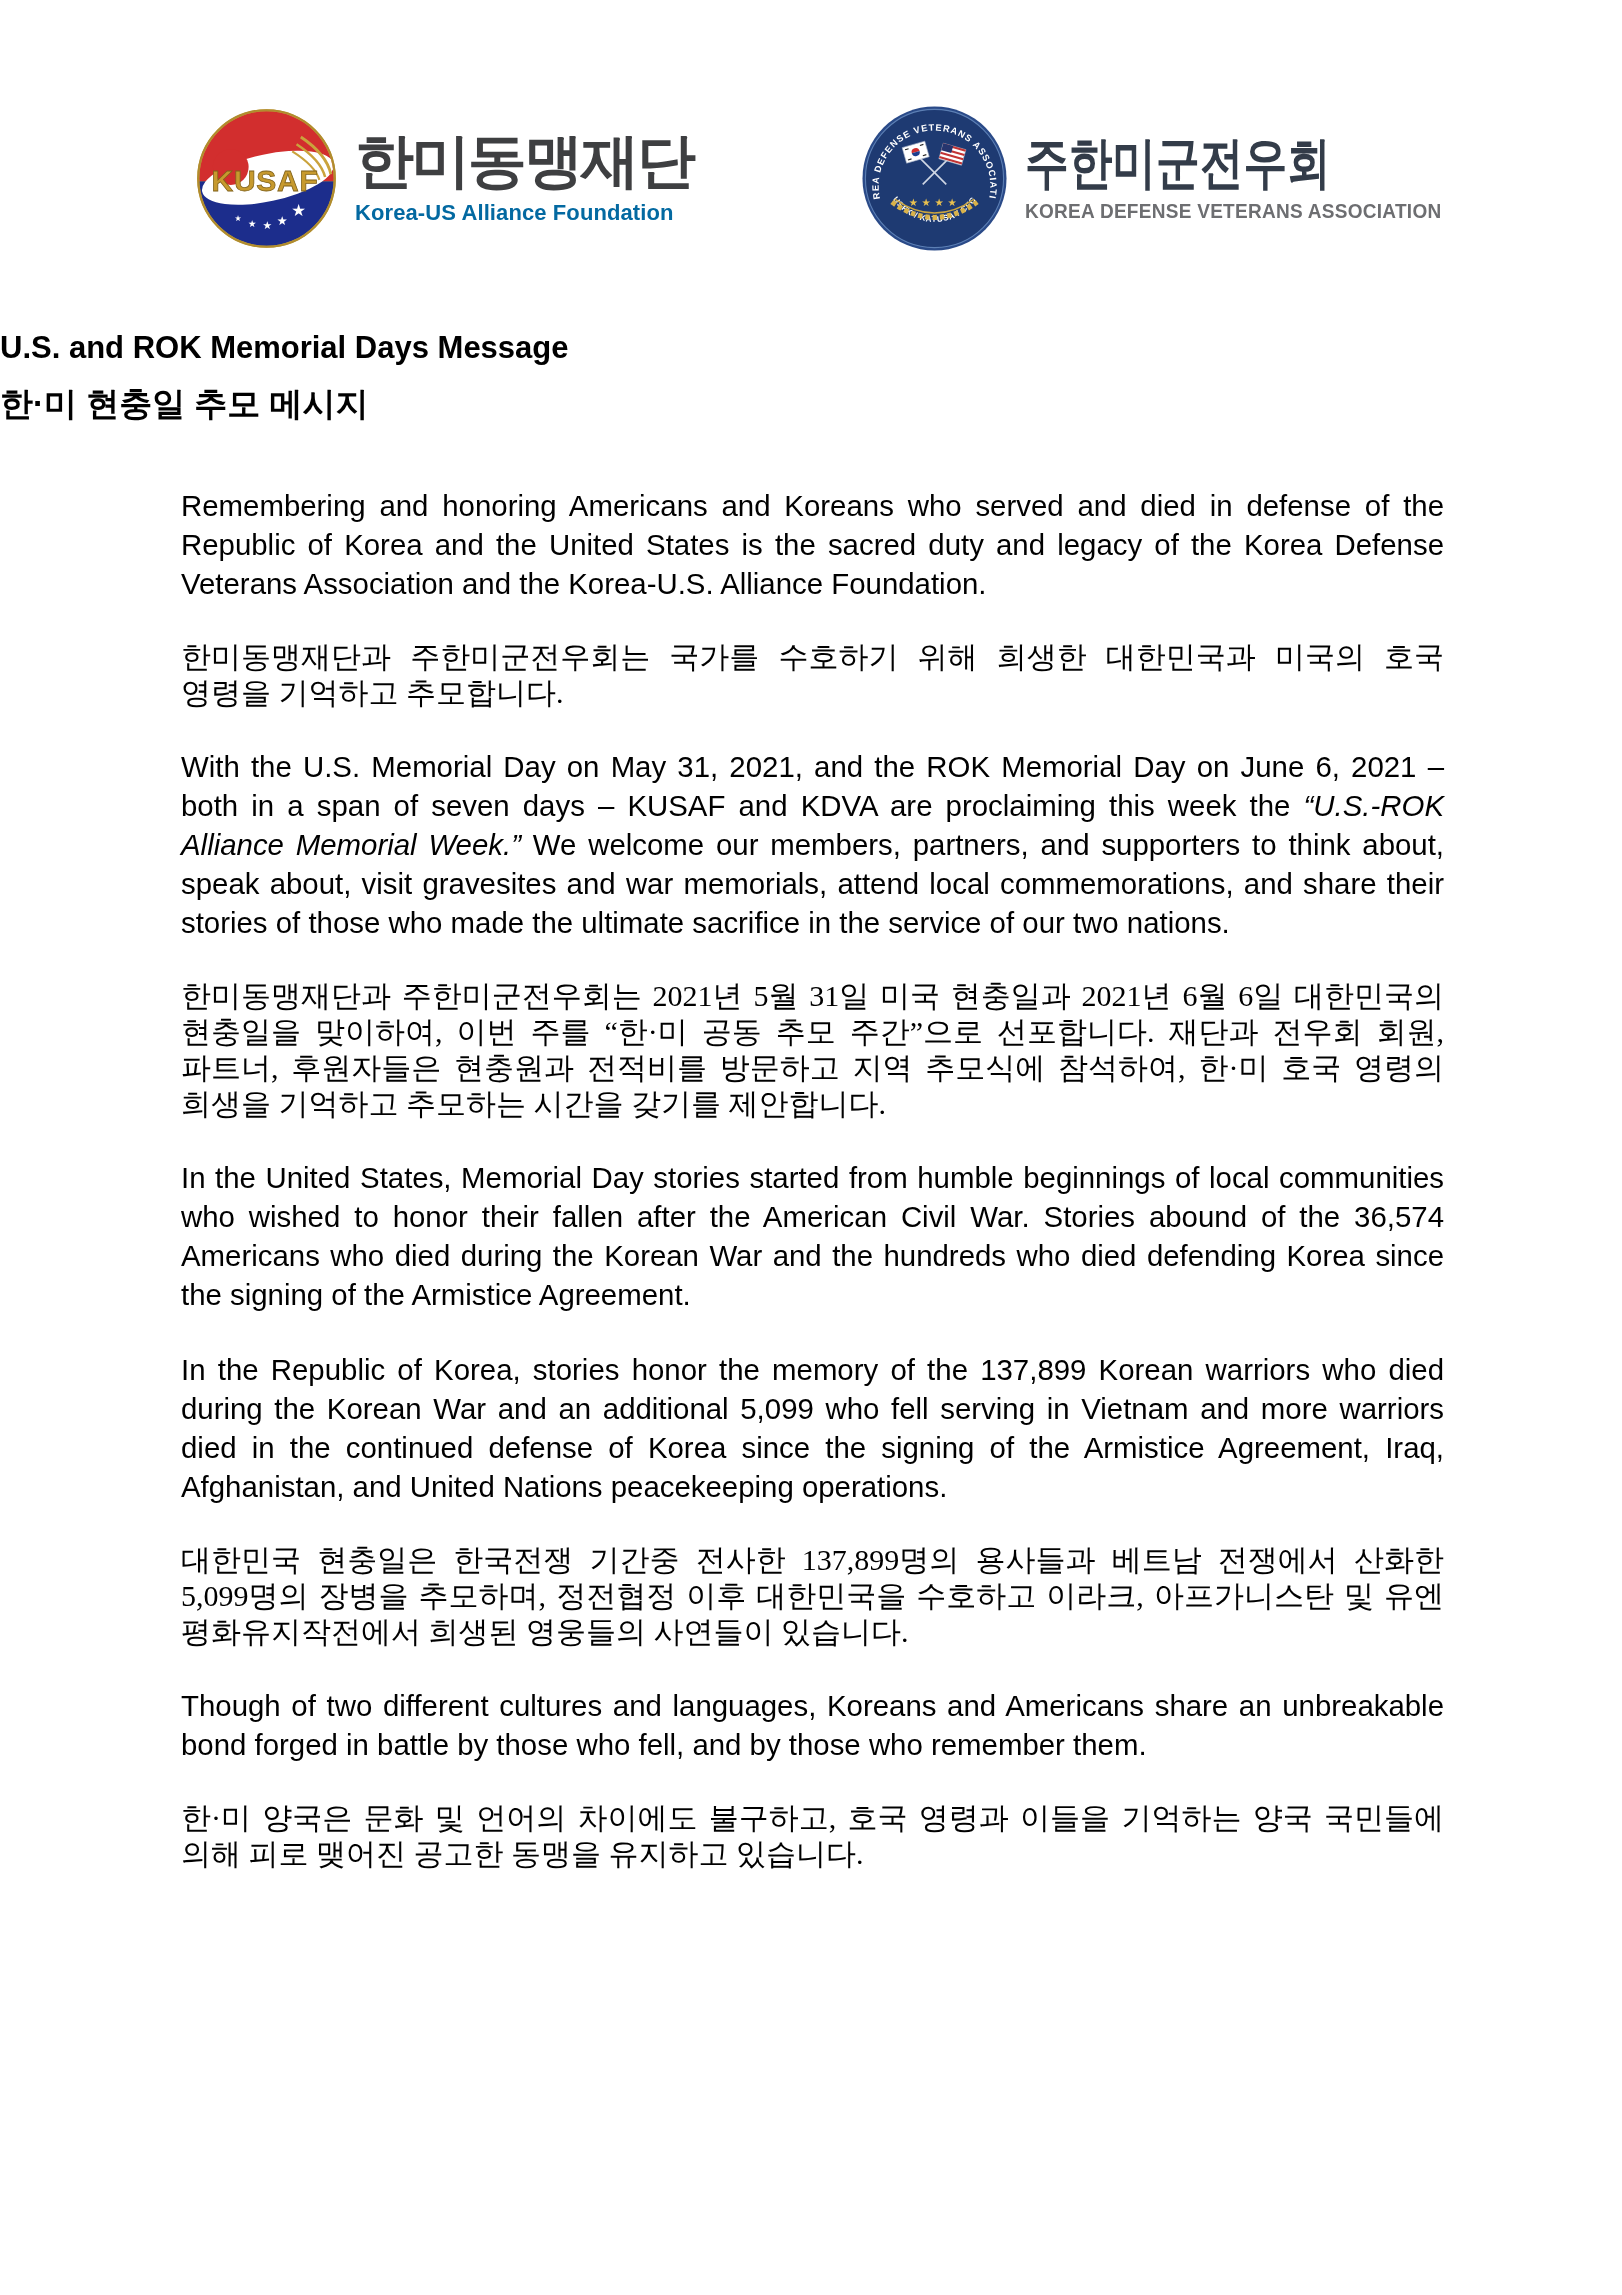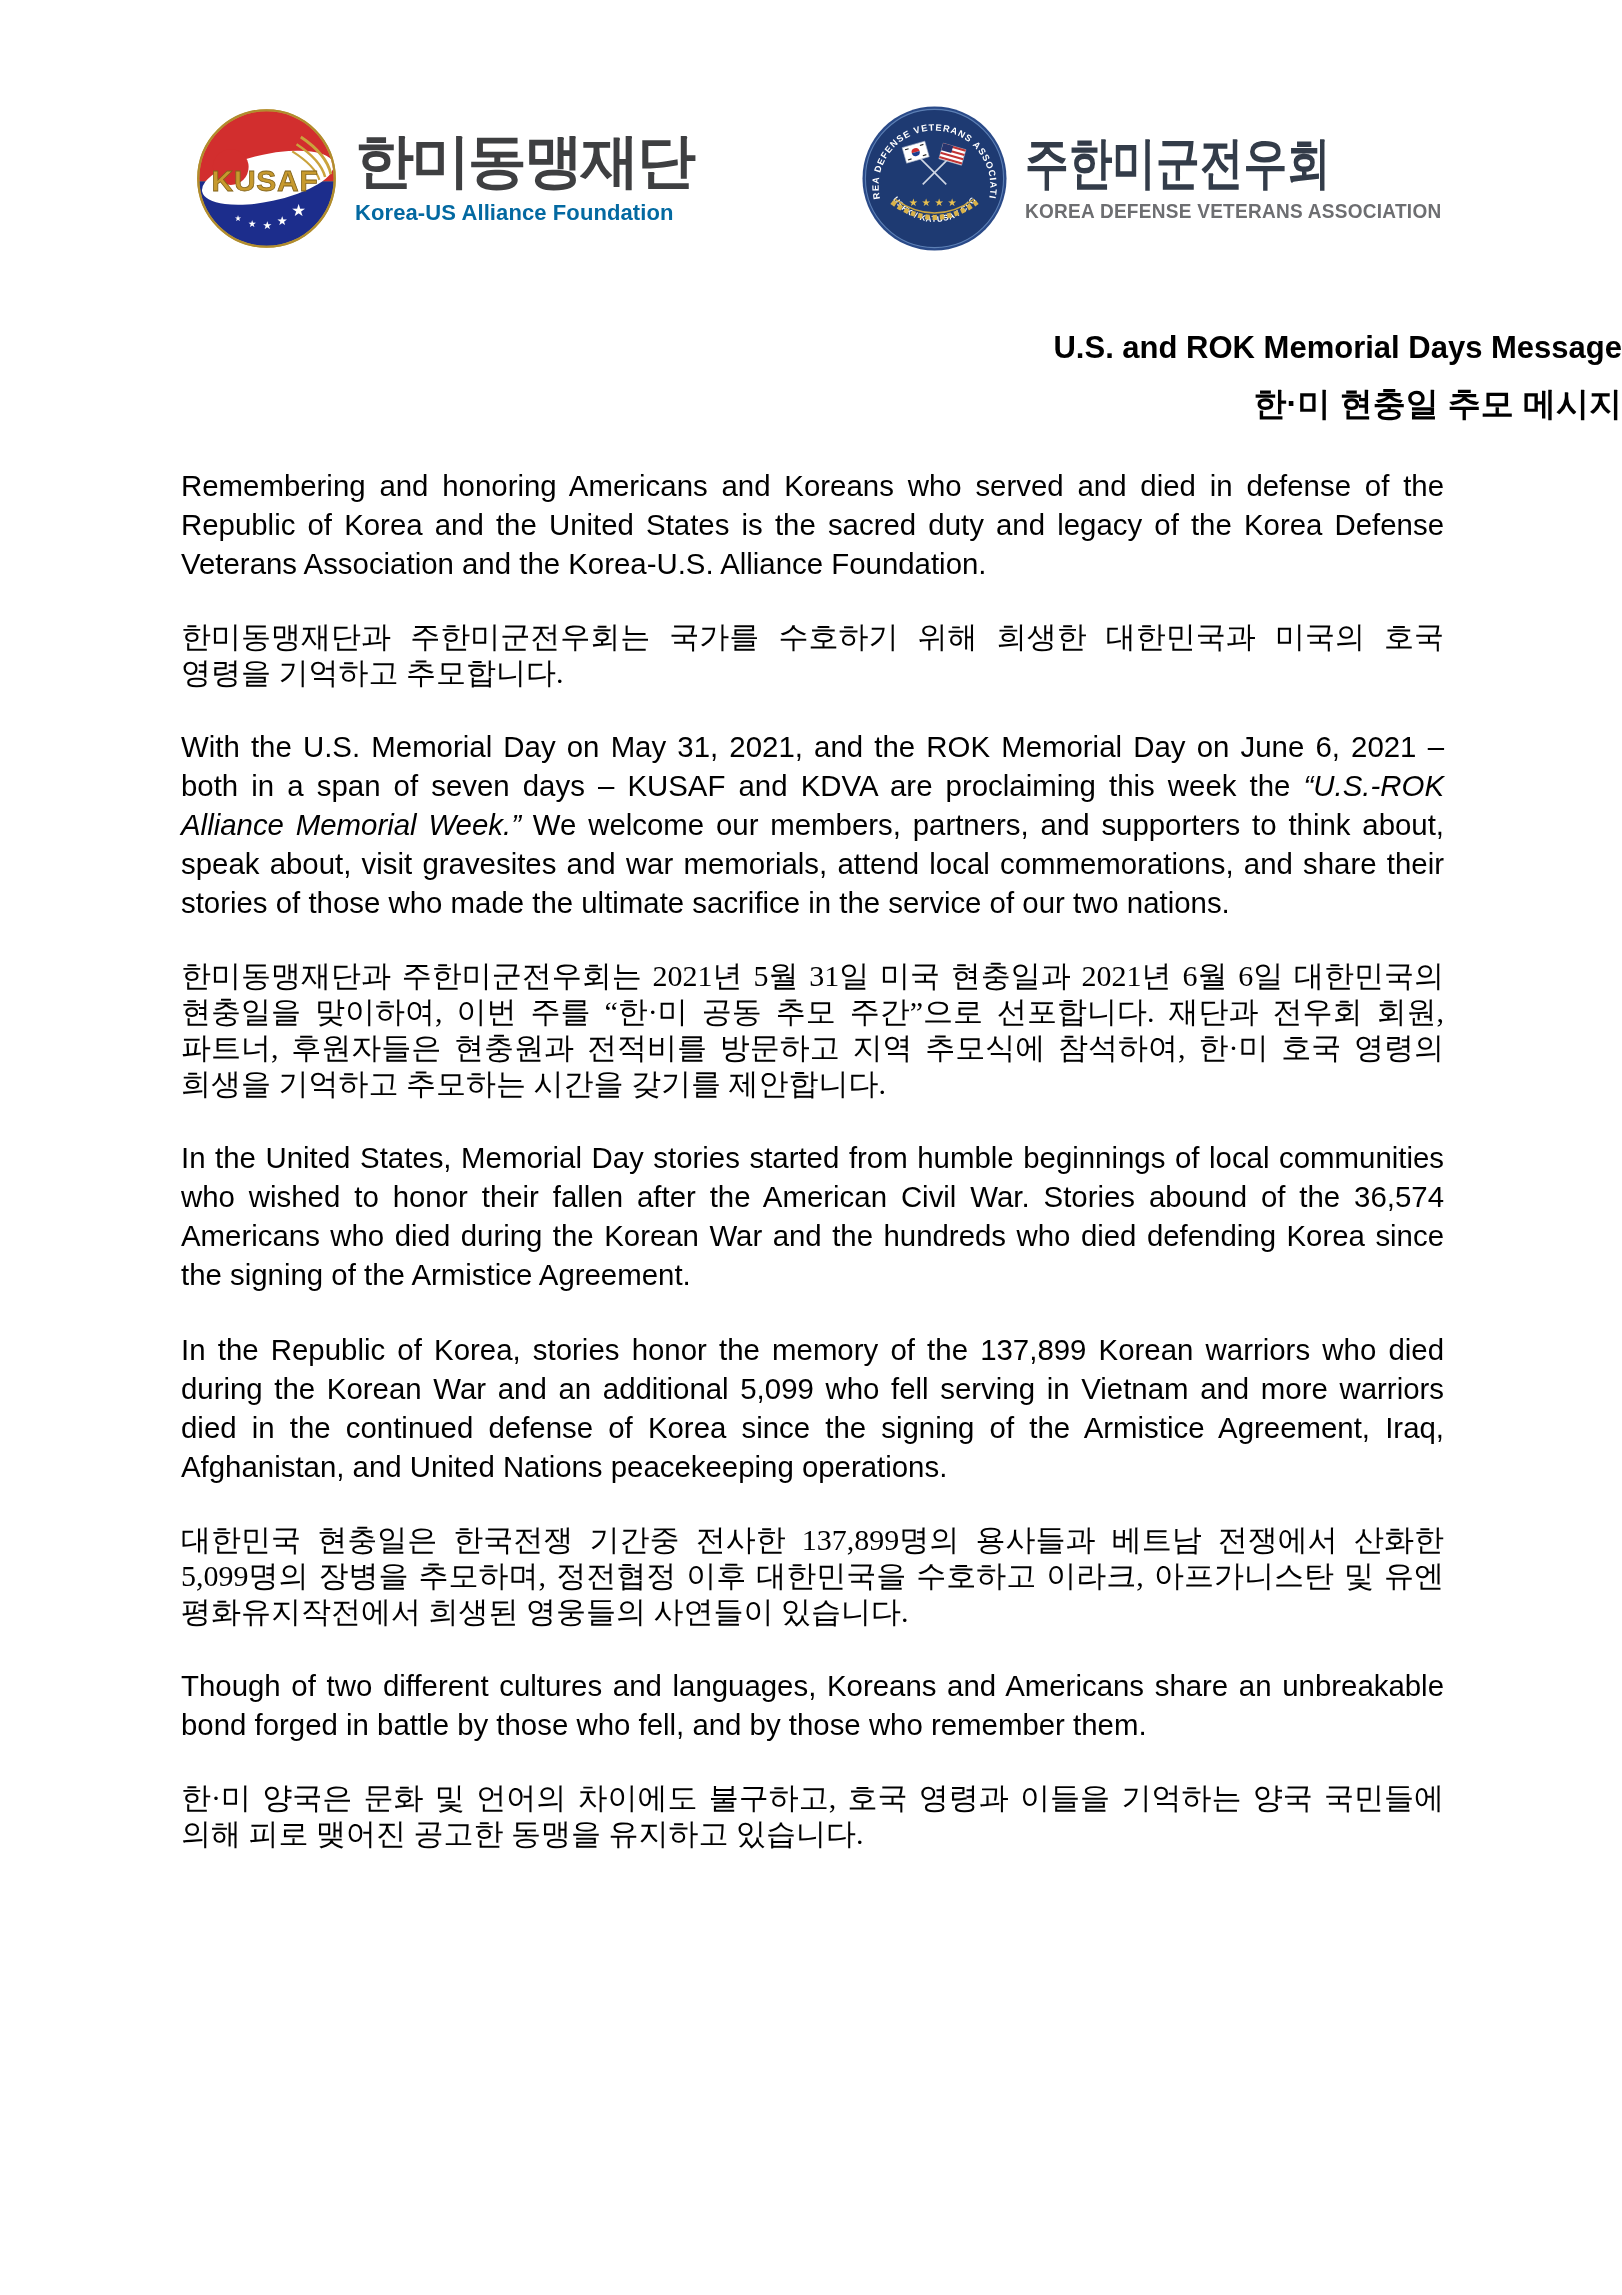--- a/index.html
+++ b/index.html
@@ -47,36 +47,36 @@
   .kdva .org-en{
     margin-top:6.5px;font-size:20px;font-weight:700;color:#6d6e71;
     letter-spacing:0.3px;white-space:nowrap;
     transform:scaleX(0.95);transform-origin:left center;
   }
 
   
   .title-block{
     position:absolute;
     top:330px;left:0;width:100%;
-    text-align:right;
+    text-align:left;
   }
   .title-block h1{
     margin:0;font-size:31px;font-weight:700;letter-spacing:0;
     font-family:"Liberation Sans",sans-serif;
   }
   .title-block h2{
     margin:15.7px 0 0;font-size:33px;font-weight:700;
     font-family:"Liberation Sans",sans-serif;
   }
 
   
   .doc-body{
     position:absolute;
     left:181px;
-    top:466px;
+    top:486px;
     width:1263px;
   }
   .doc-body p{margin:0 0 36px;}
   .doc-body p:last-child{margin-bottom:0;}
   p.en{
     font-family:"Liberation Sans",sans-serif;
     font-size:29.4px;line-height:39px;
     text-align:justify;
   }
   p.ko{

